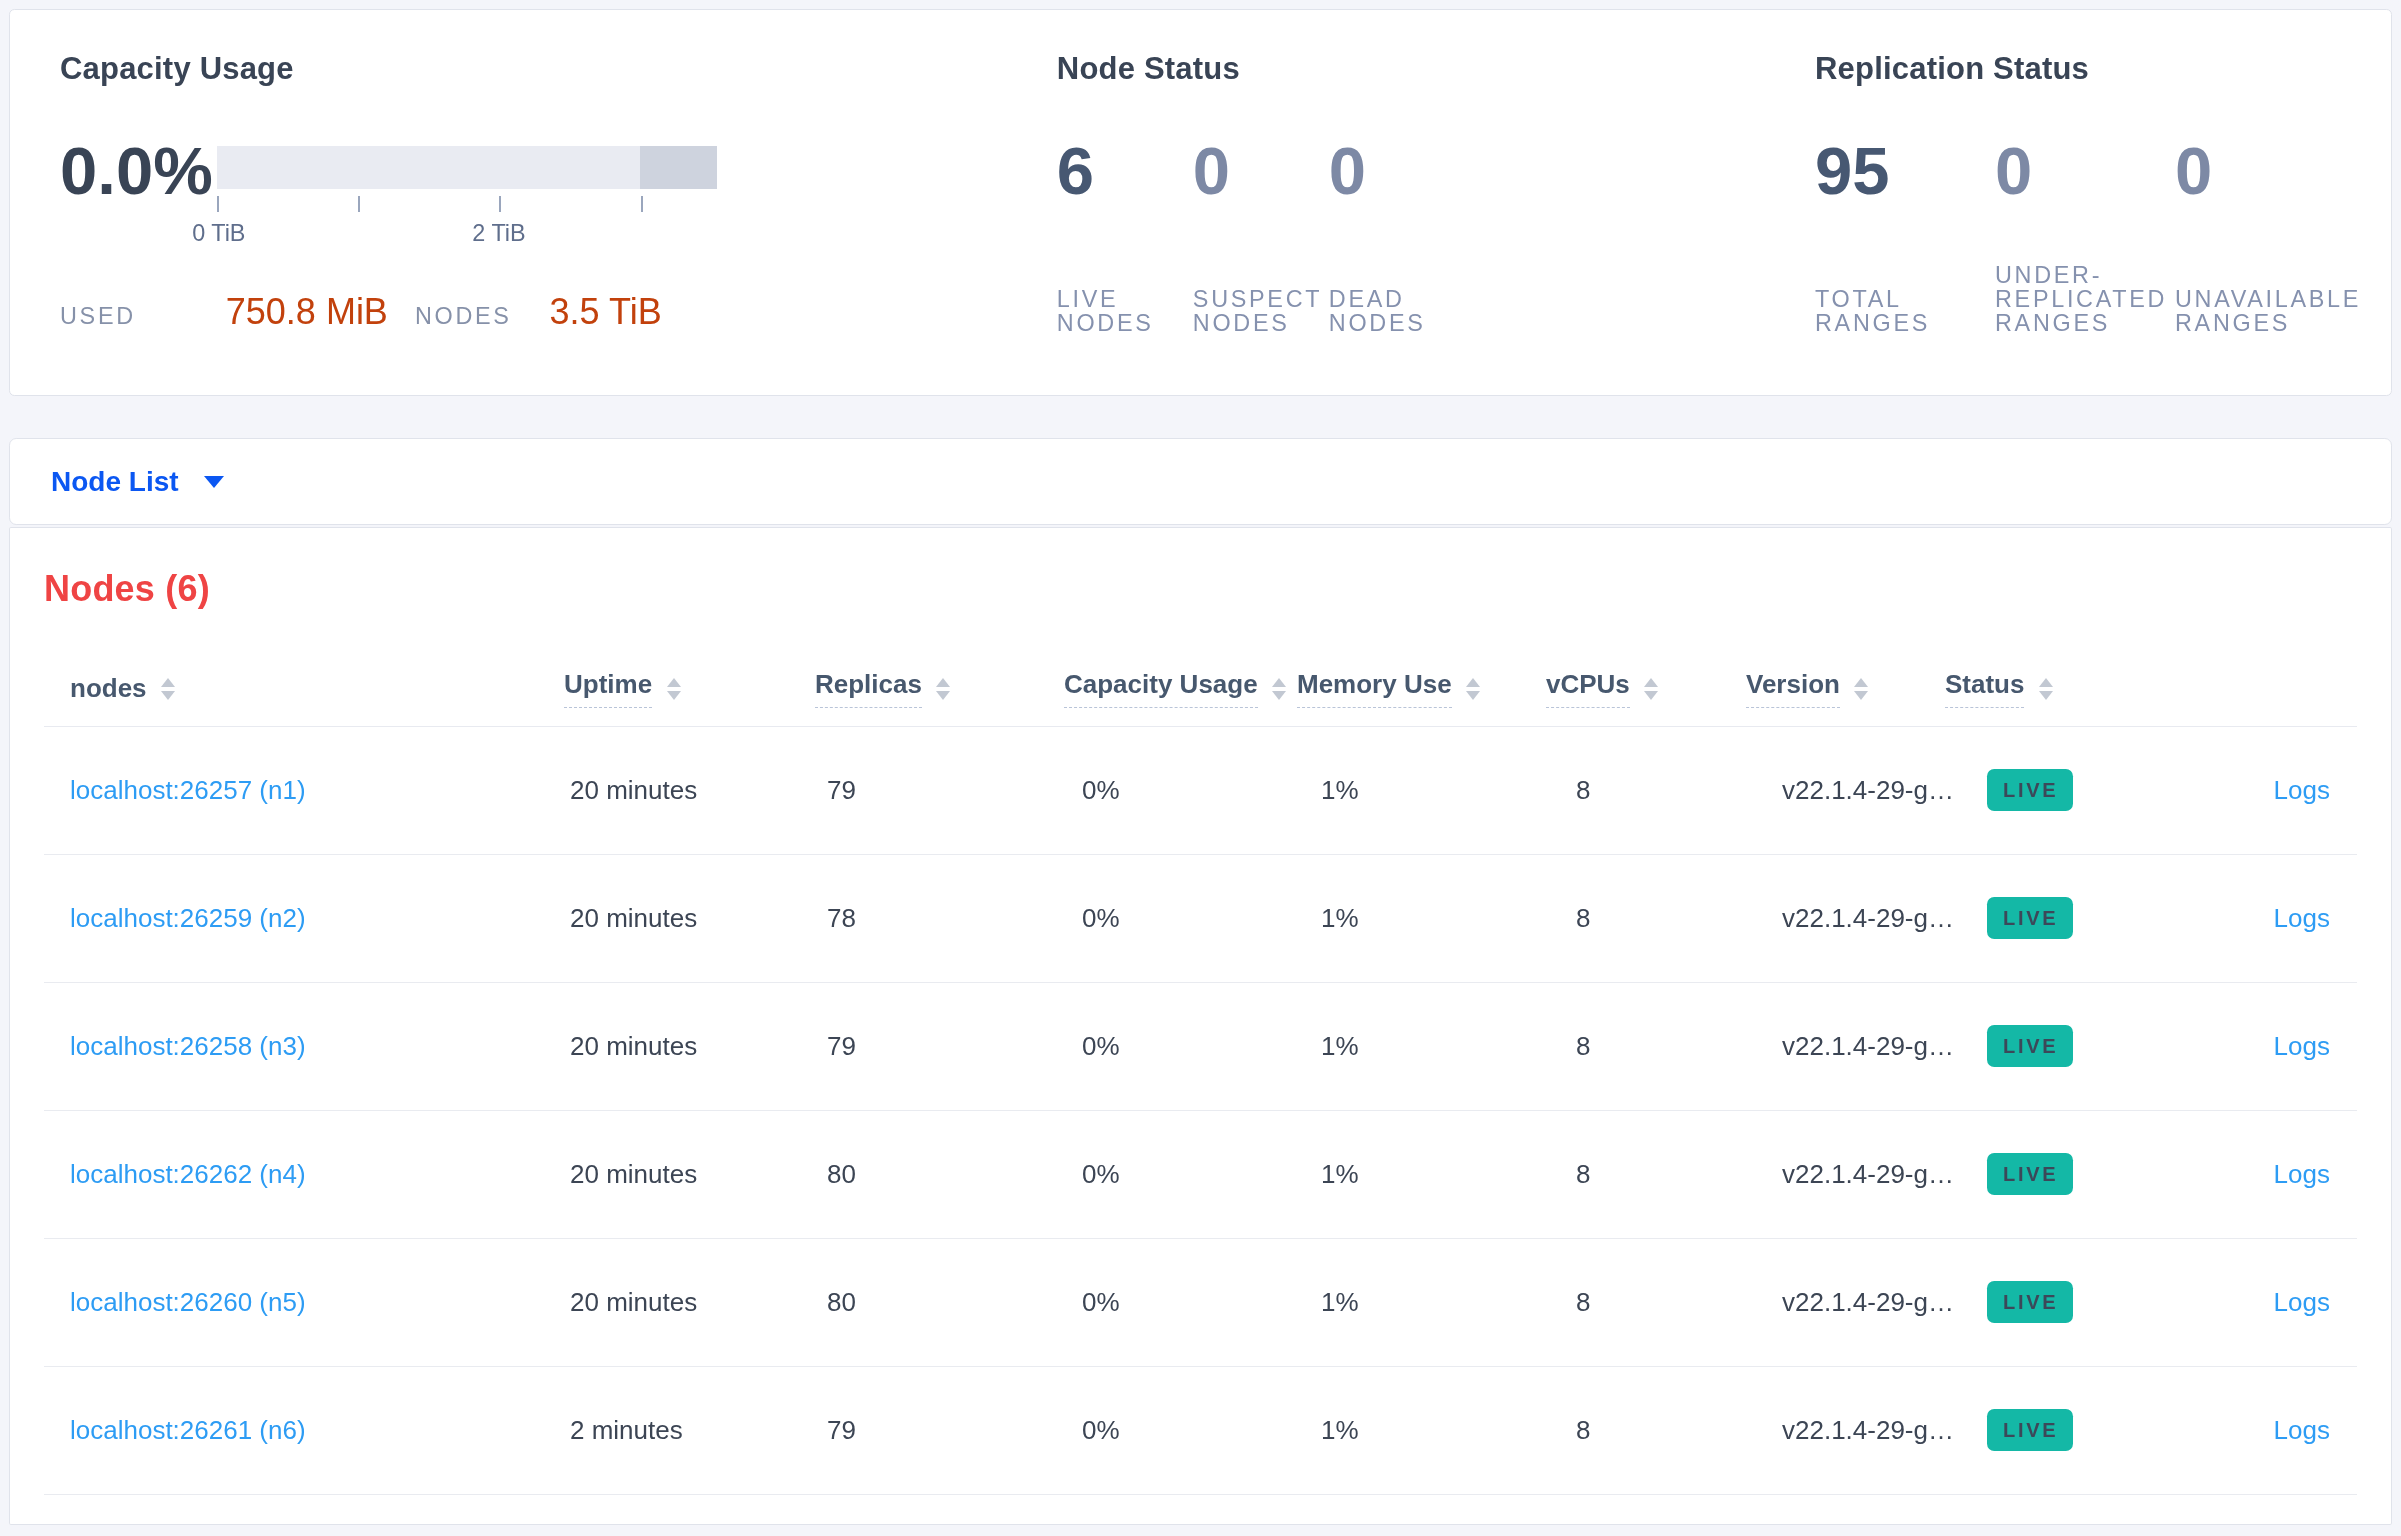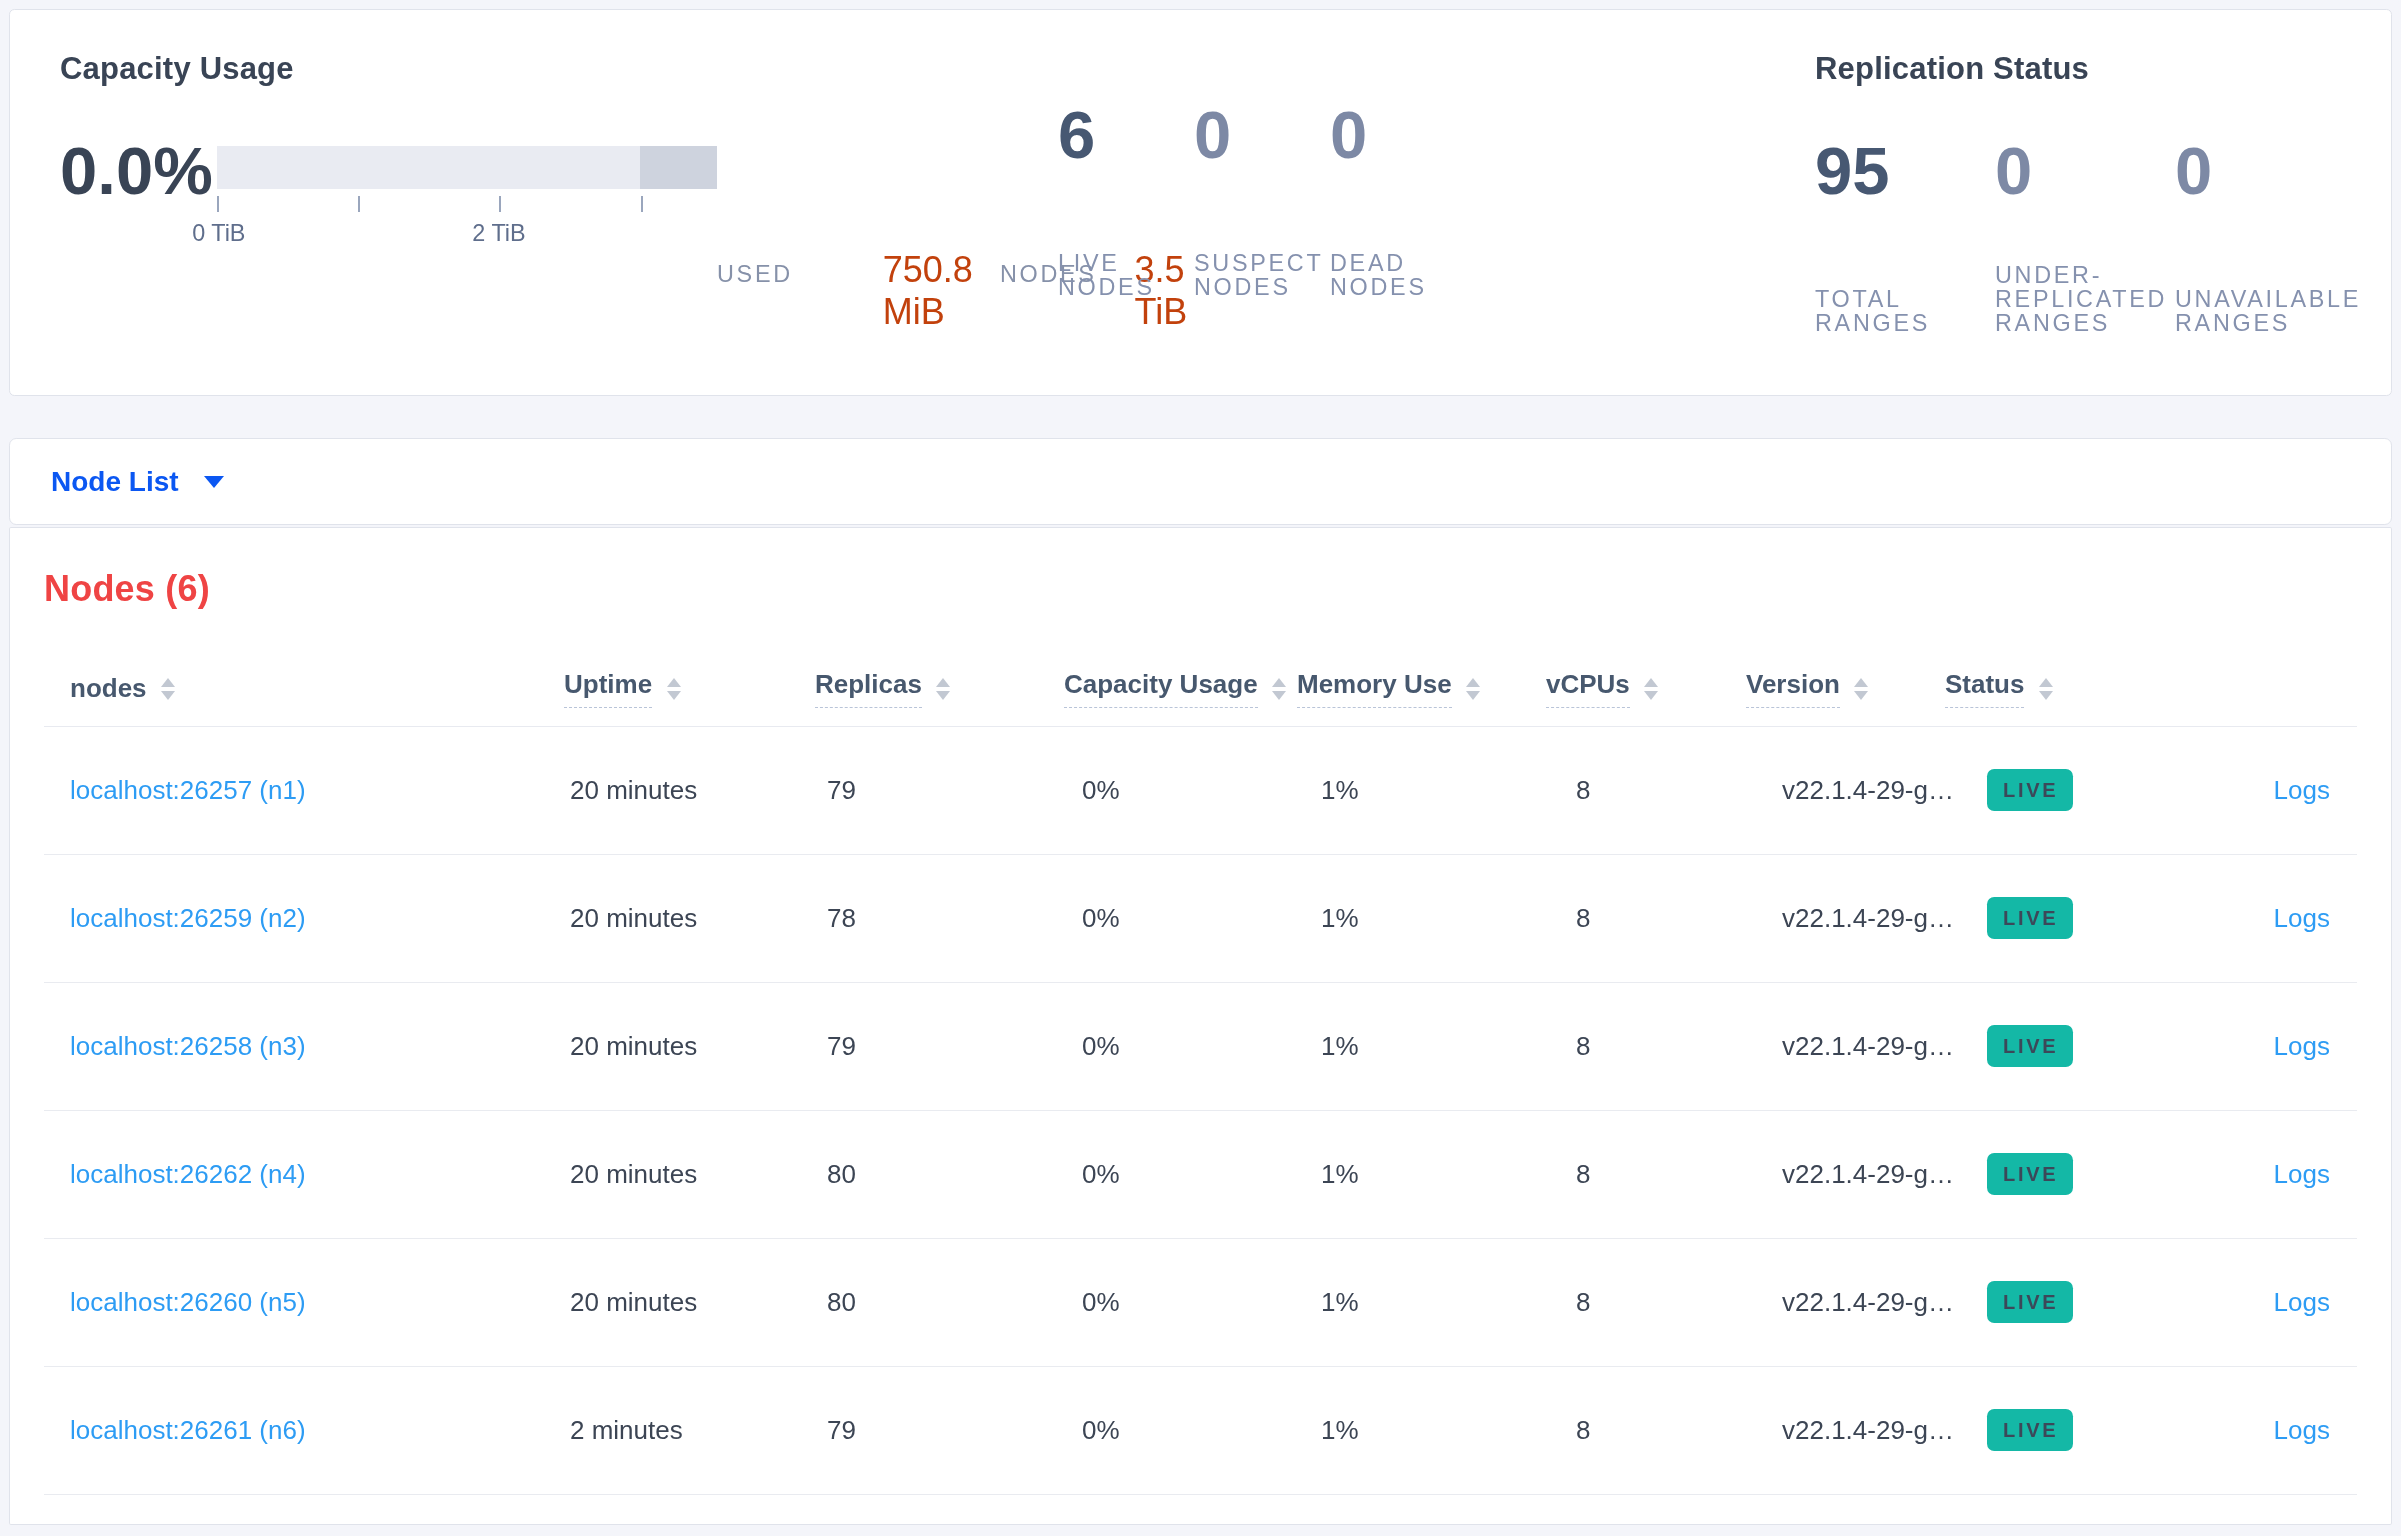--- a/index.html
+++ b/index.html
@@ -23,21 +23,21 @@
     padding:41px 36px 0 41px;
     display:flex;
   }
   .panel { display:flex; flex-direction:column; }
   .panel-capacity    { width:1007px; padding-left:9px; }
   .panel-nodes       { width:759px; }
   .panel-replication { flex:1; }
   .panel-title {
     font-size:31px; font-weight:700; color:#394455; letter-spacing:0.2px;
   }
-  .panel-content { margin-top:50px; height:200px; display:flex; flex-direction:row; }
+  .panel-content { margin-top:50px; height:200px; display:flex; flex-direction:column; }
 
   .cap-main { display:flex; }
   .cap-percent {
     width:157px; font-size:67px; font-weight:700; color:#394455; line-height:1;
   }
   .cap-barwrap { width:500px; }
   .cap-bar {
     position:relative; height:43px; background:#e9ebf2; margin-top:9px; overflow:hidden;
   }
   .cap-bar-dark {
@@ -178,20 +178,21 @@
       <div class="cap-stats">
         <span class="mini-label">USED</span>
         <span class="mini-value v1">750.8 MiB</span>
         <span class="mini-label l2">NODES</span>
         <span class="mini-value v2">3.5 TiB</span>
       </div>
     </div>
   </div>
 
   <div class="panel panel-nodes">
+    <div class="panel-title">Node Status</div>
     <div class="panel-content">
       <div class="stats-row">
         <div class="stat emph">
           <div class="stat-value">6</div>
           <div class="stat-label">LIVE NODES</div>
         </div>
         <div class="stat">
           <div class="stat-value">0</div>
           <div class="stat-label">SUSPECT NODES</div>
         </div>

